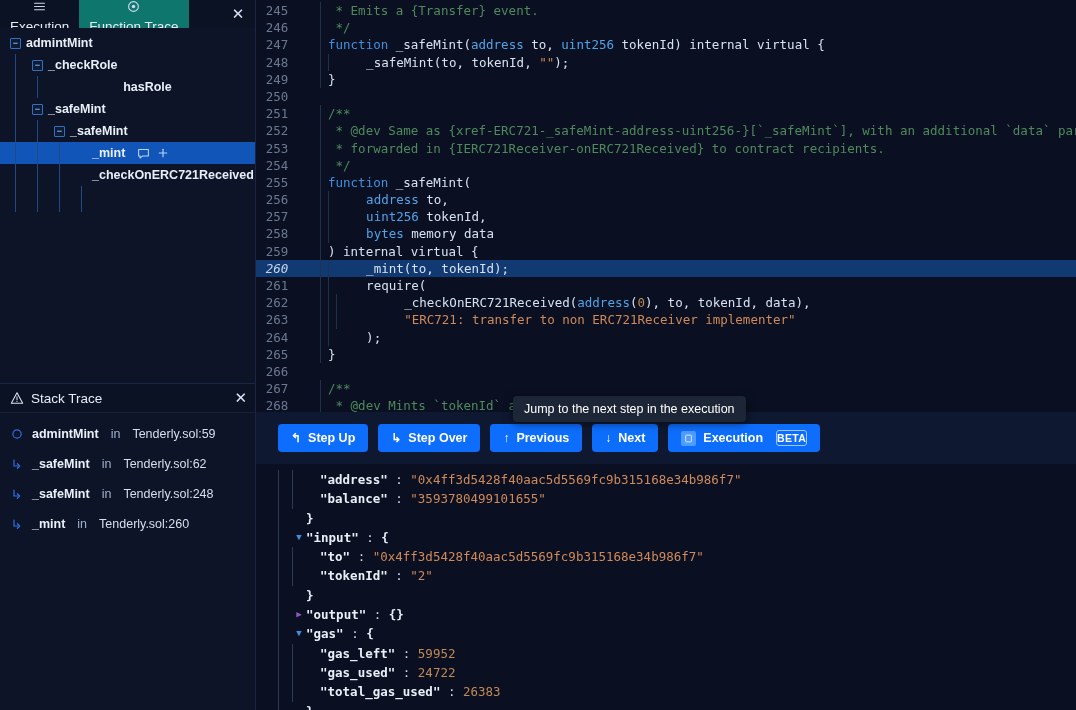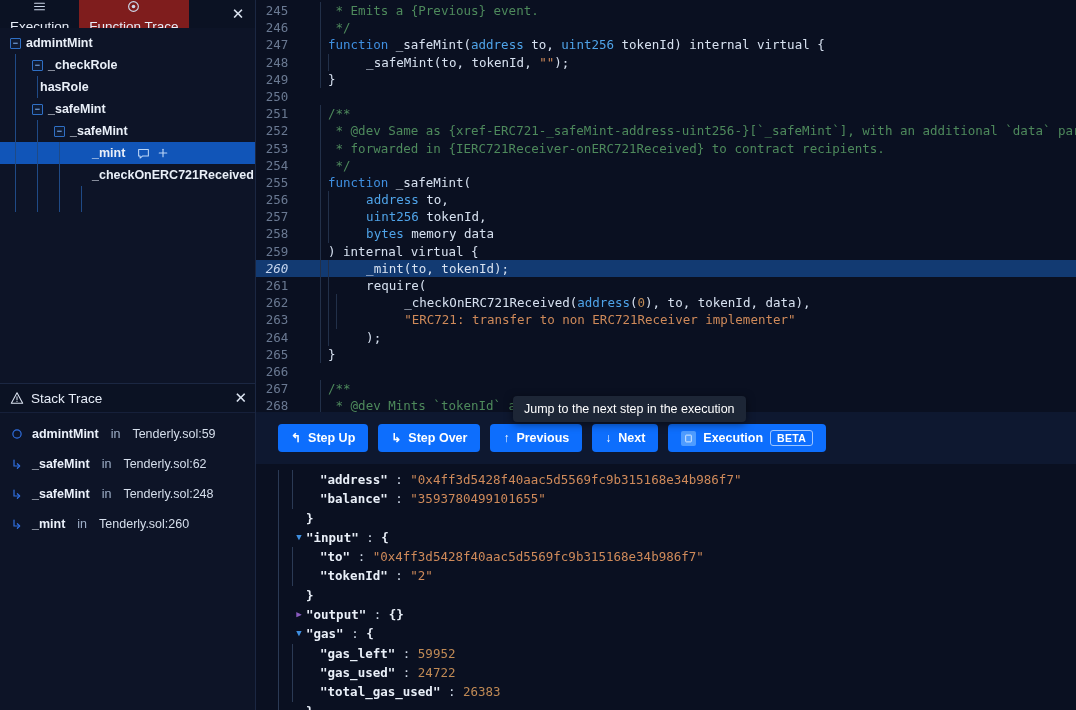--- a/index.html
+++ b/index.html
@@ -25,21 +25,21 @@
     position: relative;
     flex: 0 0 28px;
   }
   .tab {
     display: flex; align-items: center; gap: 6px;
     height: 28px; padding: 0 10px;
     font-size: 13.5px; color: #e6ecf7;
     cursor: pointer;
     flex-direction: column;
   }
-  .tab.active { background: #7f1d1d; }
+  .tab.active { background: #0f766e; }
   .tab-icon { display: inline-flex; width: 14px; height: 14px; align-items: center; justify-content: center; color: #cdd8ea; }
   .chev { color: #b9c6dd; font-size: 10px; margin-left: 3px; }
   .panel-close {
     position: absolute; right: 8px; top: 0; height: 28px;
     display: flex; align-items: center; justify-content: center;
     width: 18px; color: #dde5f2; font-size: 15px; cursor: pointer;
     font-family: "Liberation Sans", sans-serif;
   }
 
   
@@ -125,21 +125,21 @@
   .tb-btn {
     height: 28px; display: inline-flex; align-items: center; gap: 7px;
     background: #0d6efd; color: #ffffff;
     border: none; border-radius: 4px;
     padding: 0 13px; font-size: 12.5px; font-weight: 600;
     font-family: "Liberation Sans", sans-serif; cursor: pointer;
   }
   .tb-btn .tbi { font-size: 12px; display: inline-block; }
   .beta {
     border: 1px solid #9ec6ff; border-radius: 3px;
-    font-size: 10.5px; padding: 1px 6px; letter-spacing: .3px;
+    font-size: 10.5px; padding: 1px 0; margin-left: 6px; letter-spacing: .3px;
     color: #ffffff;
   }
   .ev-icon {
     width: 15px; height: 15px; border-radius: 2px;
     background: #4e9cff; display: inline-flex; align-items: center; justify-content: center;
     color: #eaf3ff; font-size: 10px;
   }
 
   
   .tooltip {
@@ -204,21 +204,21 @@
     <div class="tree" id="tree">
         <div class="tree-row" style="padding-left: 10px;">
           <span class="toggle">−</span>
           <span class="tree-label">admintMint</span>
         </div>
         <div class="tree-row" style="padding-left: 32px;">
           <span class="tree-guide" style="left: 15px;"></span>
           <span class="toggle">−</span>
           <span class="tree-label">_checkRole</span>
         </div>
-        <div class="tree-row" style="padding-left: 24px;">
+        <div class="tree-row" style="padding-left: 24px; justify-content: center;">
           <span class="tree-guide" style="left: 15px;"></span>
           <span class="tree-guide" style="left: 37px;"></span>
           <span class="toggle-spacer"></span>
           <span class="tree-label">hasRole</span>
         </div>
         <div class="tree-row" style="padding-left: 32px;">
           <span class="tree-guide" style="left: 15px;"></span>
           <span class="toggle">−</span>
           <span class="tree-label">_safeMint</span>
         </div>
@@ -321,21 +321,21 @@
           <span class="st-in">in</span>
           <span class="st-loc">Tenderly.sol:260</span>
         </div>
       </div>
     <div class="sidebar-fill"></div>
   </div>
 
   <div class="main">
 
     <div class="editor" id="editor">
-        <div class="code-line"><span class="ln">245</span><span class="code-body"><span class="ind"></span><span class="t-cmt"> * Emits a {Previous} event.</span></span></div>
+        <div class="code-line"><span class="ln">245</span><span class="code-body"><span class="ind"></span><span class="t-cmt"> * Emits a {Transfer} event.</span></span></div>
         <div class="code-line"><span class="ln">246</span><span class="code-body"><span class="ind"></span><span class="t-cmt"> */</span></span></div>
         <div class="code-line"><span class="ln">247</span><span class="code-body"><span class="ind"></span><span class="t-kw">function</span><span class="t-pln"> _safeMint(</span><span class="t-typ">address</span><span class="t-pln"> to, </span><span class="t-typ">uint256</span><span class="t-pln"> tokenId) internal virtual {</span></span></div>
         <div class="code-line"><span class="ln">248</span><span class="code-body"><span class="ind"></span><span class="ind"></span><span class="t-pln">    _safeMint(to, tokenId, </span><span class="t-str">""</span><span class="t-pln">);</span></span></div>
         <div class="code-line"><span class="ln">249</span><span class="code-body"><span class="ind"></span><span class="t-pln">}</span></span></div>
         <div class="code-line"><span class="ln">250</span><span class="code-body"></span></div>
         <div class="code-line"><span class="ln">251</span><span class="code-body"><span class="ind"></span><span class="t-cmt">/**</span></span></div>
         <div class="code-line"><span class="ln">252</span><span class="code-body"><span class="ind"></span><span class="t-cmt"> * @dev Same as {xref-ERC721-_safeMint-address-uint256-}[`_safeMint`], with an additional `data` parameter</span></span></div>
         <div class="code-line"><span class="ln">253</span><span class="code-body"><span class="ind"></span><span class="t-cmt"> * forwarded in {IERC721Receiver-onERC721Received} to contract recipients.</span></span></div>
         <div class="code-line"><span class="ln">254</span><span class="code-body"><span class="ind"></span><span class="t-cmt"> */</span></span></div>
         <div class="code-line"><span class="ln">255</span><span class="code-body"><span class="ind"></span><span class="t-kw">function</span><span class="t-pln"> _safeMint(</span></span></div>

